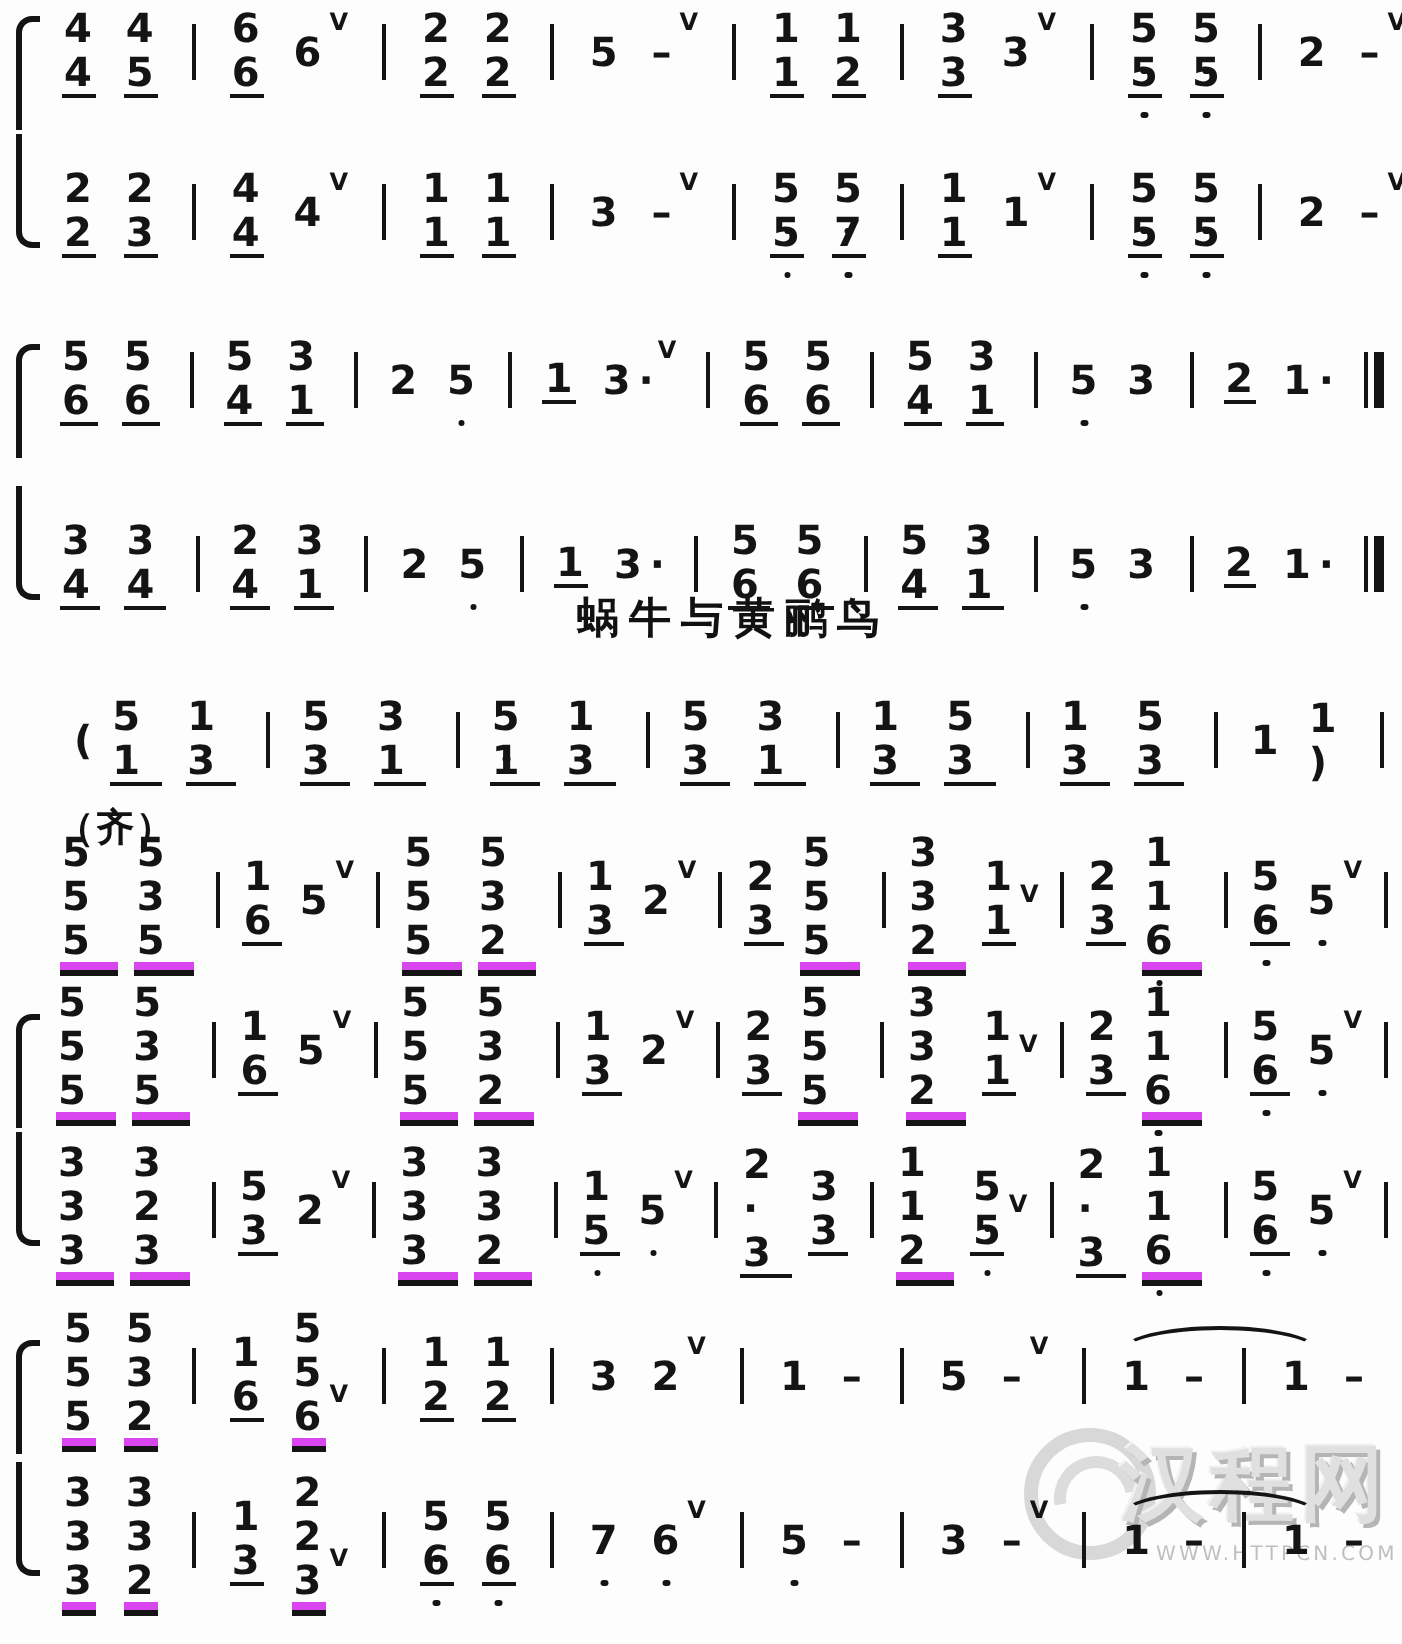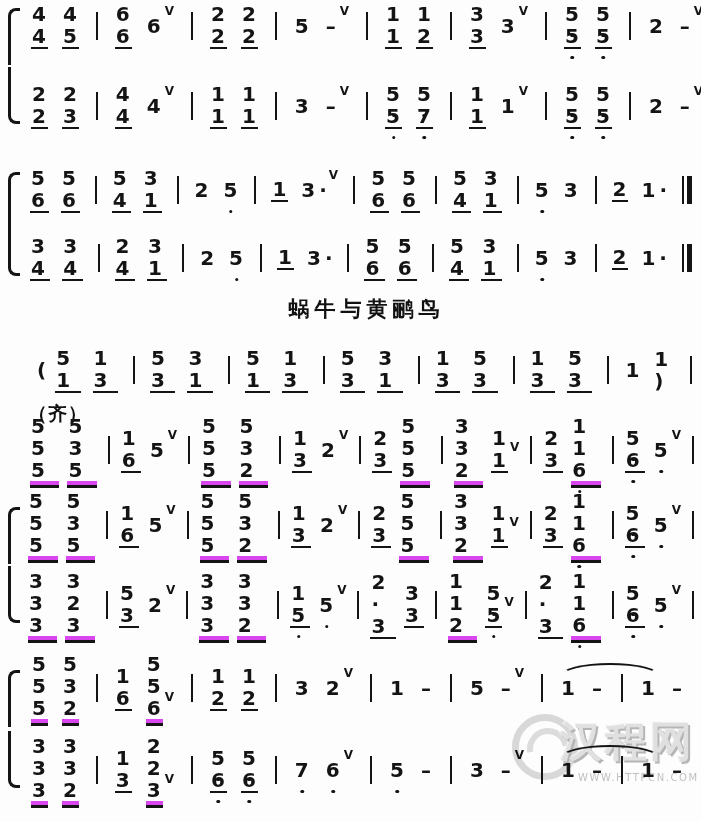--- a/index.html
+++ b/index.html
@@ -242,21 +242,21 @@
       </span>
       <span class="tok">
         <span class="txt"><span class="ch">1</span></span>
         <span class="aug">·</span>
       </span>
       <span class="endbar">
         <span class="thin"></span>
         <span class="thick"></span>
       </span>
     </div>
-    <div class="row" style="left: 8px; top: 238px; align-items: center; --mg: 6px;">
+    <div class="row" style="left: 8px; top: 262px; align-items: center; --mg: 6px;">
       <span class="brk bottom"></span>
       <span class="tok">
         <span class="txt u1"><span class="ch">3</span><span class="ch">4</span></span>
       </span>
       <span class="tok">
         <span class="txt u1"><span class="ch">3</span><span class="ch">4</span></span>
       </span>
       <span class="bar"></span>
       <span class="tok">
         <span class="txt u1"><span class="ch">2</span><span class="ch">4</span></span>

